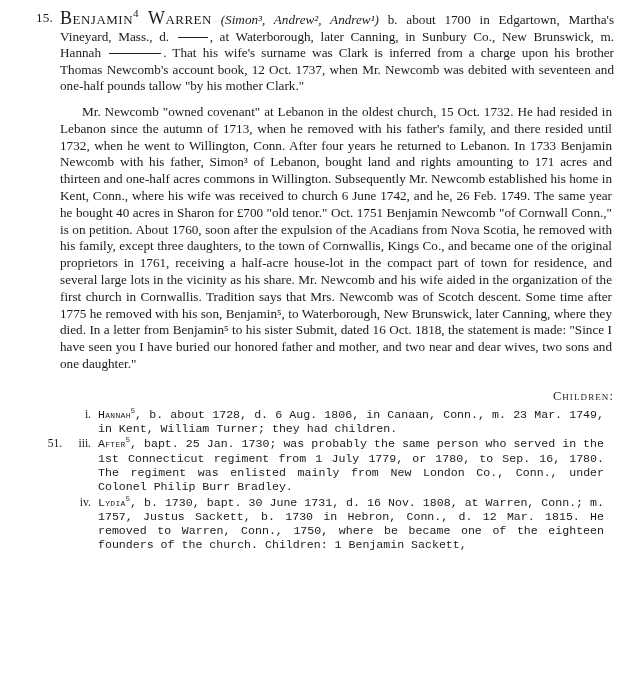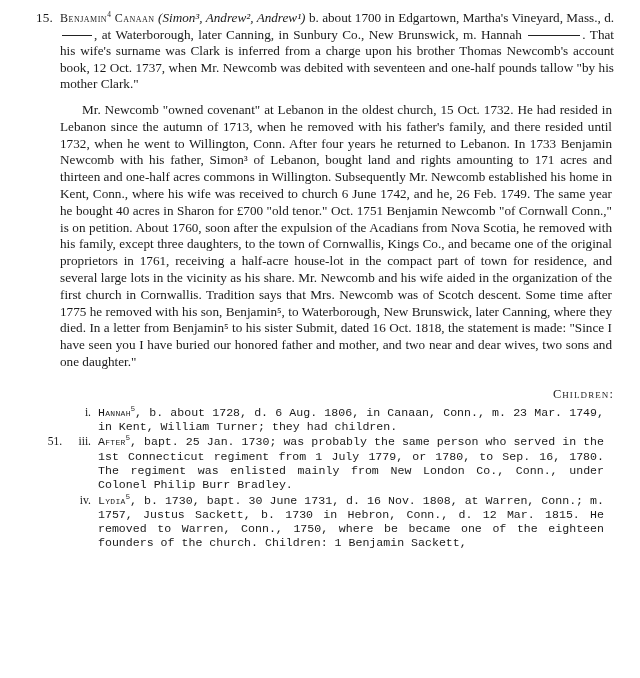--- a/index.html
+++ b/index.html
@@ -43,21 +43,21 @@
     line-height: 16.6px;
     text-align: justify;
     text-justify: inter-word;
   }
   .smallcaps {
     font-variant: small-caps;
     letter-spacing: .4px;
   }
   .sc-big {
     font-variant: small-caps;
-    font-size: 12px;
+    font-size: 18px;
     letter-spacing: .5px;
     margin-top: 44px;
   }
   .ital { font-style: italic; }
   sup {
     font-size: .62em;
     vertical-align: super;
     line-height: 0;
   }
   .rule {
@@ -140,21 +140,21 @@
 </style>
 </head>
 <body>
 
 <div class="page">
 
   <div class="entry">
     <div class="entry-num">15.</div>
     <div class="entry-body">
       <span class="sc-big"><span>Benjamin</span><sup>4</sup></span>
-      <span class="sc-big">Canaan</span>
+      <span class="sc-big">Warren</span>
       <span class="ital">(Simon³, Andrew², Andrew¹)</span>
       <span>b. about 1700 in Edgartown, Martha's Vineyard, Mass., d. </span><span class="rule"></span><span>, at Waterborough, later Canning, in Sunbury Co., New Brunswick, m. Hannah </span><span class="rule-lg"></span><span>. That his wife's surname was Clark is inferred from a charge upon his brother Thomas Newcomb's account book, 12 Oct. 1737, when Mr. Newcomb was debited with seventeen and one-half pounds tallow "by his mother Clark."</span>
     </div>
   </div>
 
   <div class="para">Mr. Newcomb "owned covenant" at Lebanon in the oldest church, 15 Oct. 1732. He had resided in Lebanon since the autumn of 1713, when he removed with his father's family, and there resided until 1732, when he went to Willington, Conn. After four years he returned to Lebanon. In 1733 Benjamin Newcomb with his father, Simon³ of Lebanon, bought land and rights amounting to 171 acres and thirteen and one-half acres commons in Willington. Subsequently Mr. Newcomb established his home in Kent, Conn., where his wife was received to church 6 June 1742, and he, 26 Feb. 1749. The same year he bought 40 acres in Sharon for £700 "old tenor." Oct. 1751 Benjamin Newcomb "of Cornwall Conn.," is on petition. About 1760, soon after the expulsion of the Acadians from Nova Scotia, he removed with his family, except three daughters, to the town of Cornwallis, Kings Co., and became one of the original proprietors in 1761, receiving a half-acre house-lot in the compact part of town for residence, and several large lots in the vicinity as his share. Mr. Newcomb and his wife aided in the organization of the first church in Cornwallis. Tradition says that Mrs. Newcomb was of Scotch descent. Some time after 1775 he removed with his son, Benjamin⁵, to Waterborough, New Brunswick, later Canning, where they died. In a letter from Benjamin⁵ to his sister Submit, dated 16 Oct. 1818, the statement is made: "Since I have seen you I have buried our honored father and mother, and two near and dear wives, two sons and one daughter."</div>
 
   <div class="children-head">Children:</div>
 
   <div class="child-list">

